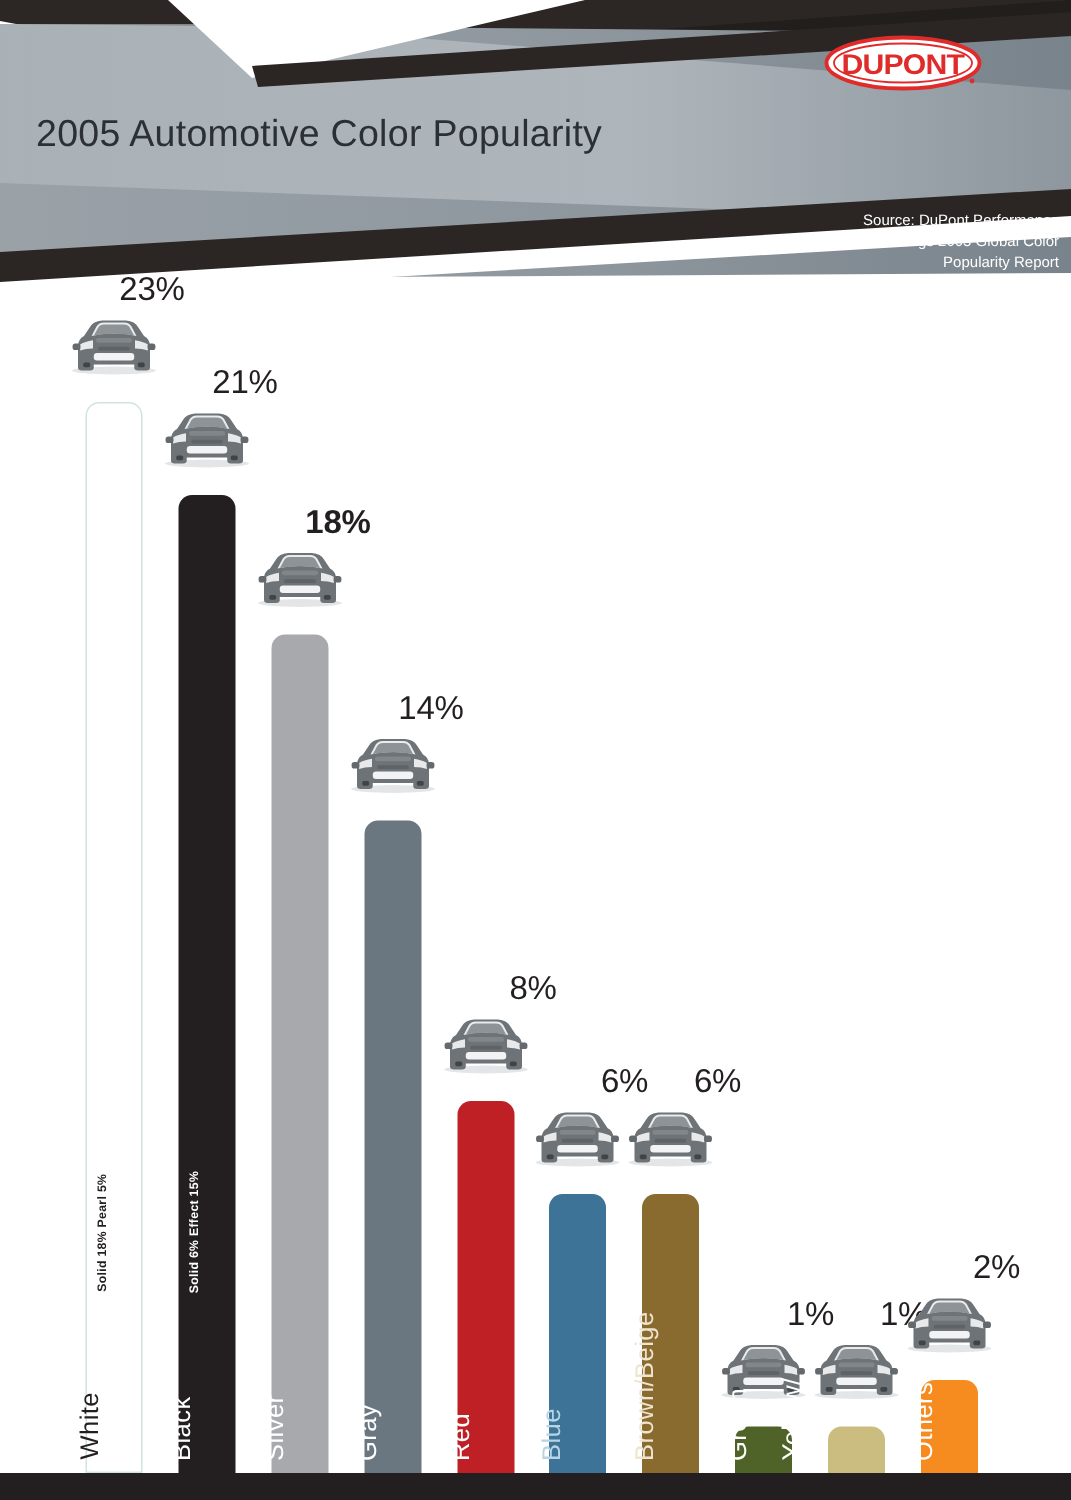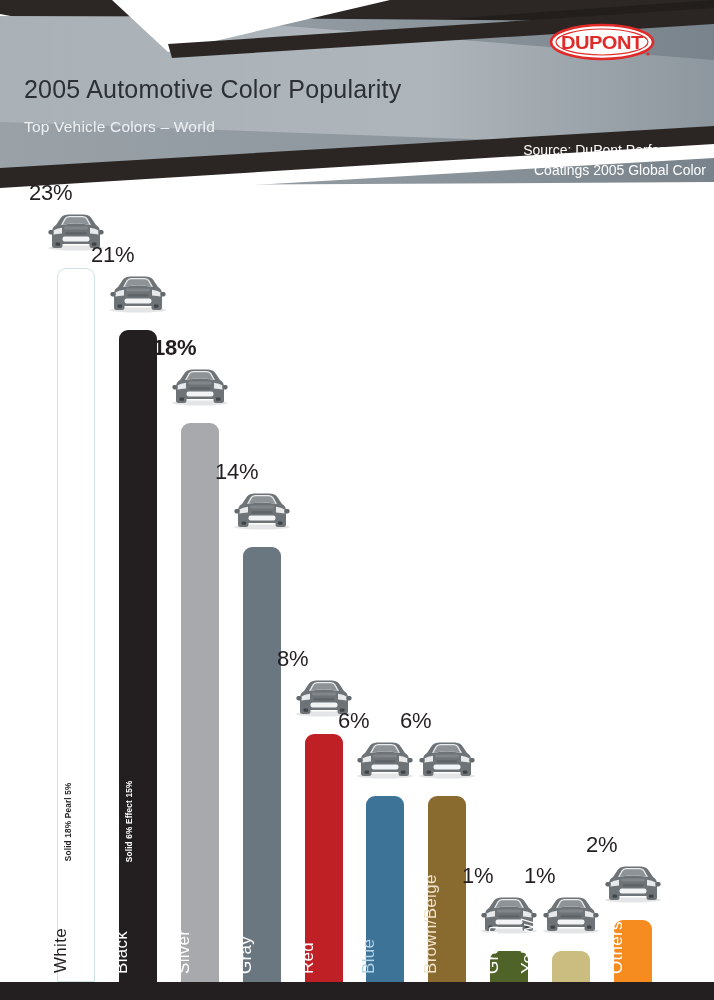--- a/index.html
+++ b/index.html
@@ -43,21 +43,21 @@
     color: #eef1f3;
     letter-spacing: 0.2px;
     white-space: nowrap;
   }
 
   #source-block {
     position: absolute;
     right: 8px; top: 141px;
     width: 200px;
     text-align: right;
-    font-size: 14px;
+    font-size: 10px;
     line-height: 1.42;
     color: #ffffff;
   }
 
   
   #logo {
     position: absolute;
     left: 548px; top: 22px;
     width: 108px; height: 40px;
   }
@@ -113,21 +113,21 @@
     white-space: nowrap;
     font-size: 8.2px;
     font-weight: bold;
     letter-spacing: 0.2px;
     line-height: 1;
   }
   .pct {
     position: absolute;
     left: -28px;
     width: 94px;
-    text-align: left;
+    text-align: right;
     font-size: 22px;
     color: #231f20;
     letter-spacing: -0.2px;
   }
   .caricon {
     position: absolute;
     left: -17px;
     width: 72px;
   }
 
@@ -169,21 +169,20 @@
       <polygon points="112,0 390,0 168,52" fill="#ffffff"></polygon>
 
       <polygon points="168,44 714,8 714,24 172,58" fill="#2b2623"></polygon>
 
       <polygon points="0,168 714,126 714,146 0,192" fill="#2b2623"></polygon>
       <polygon points="0,188 714,144 714,158 0,200" fill="#ffffff"></polygon>
     </svg>
 
     <div id="title-block">
       <div id="main-title">2005 Automotive Color Popularity</div>
-      <div id="sub-title">Top Vehicle Colors – World</div>
     </div>
 
     <div id="source-block">
       <div>Source: DuPont Performance</div>
       <div>Coatings 2005 Global Color</div>
       <div>Popularity Report</div>
     </div>
 
     <svg id="logo" viewBox="0 0 108 40">
       <ellipse cx="54" cy="20" rx="51" ry="17" fill="#ffffff" stroke="#e02b2b" stroke-width="2.6"></ellipse>

